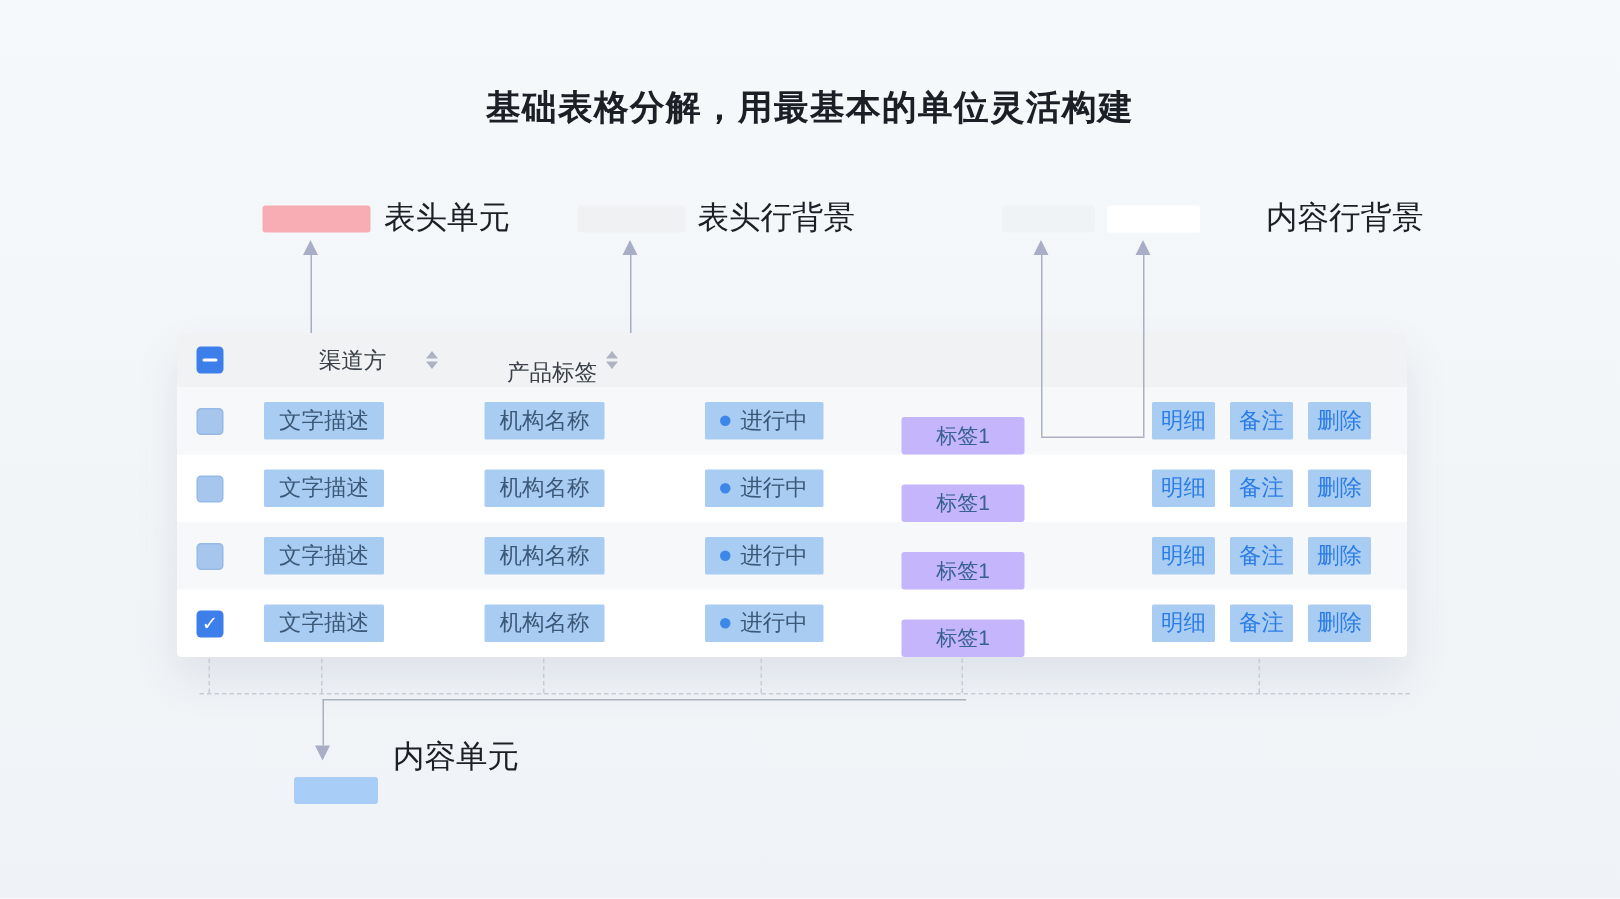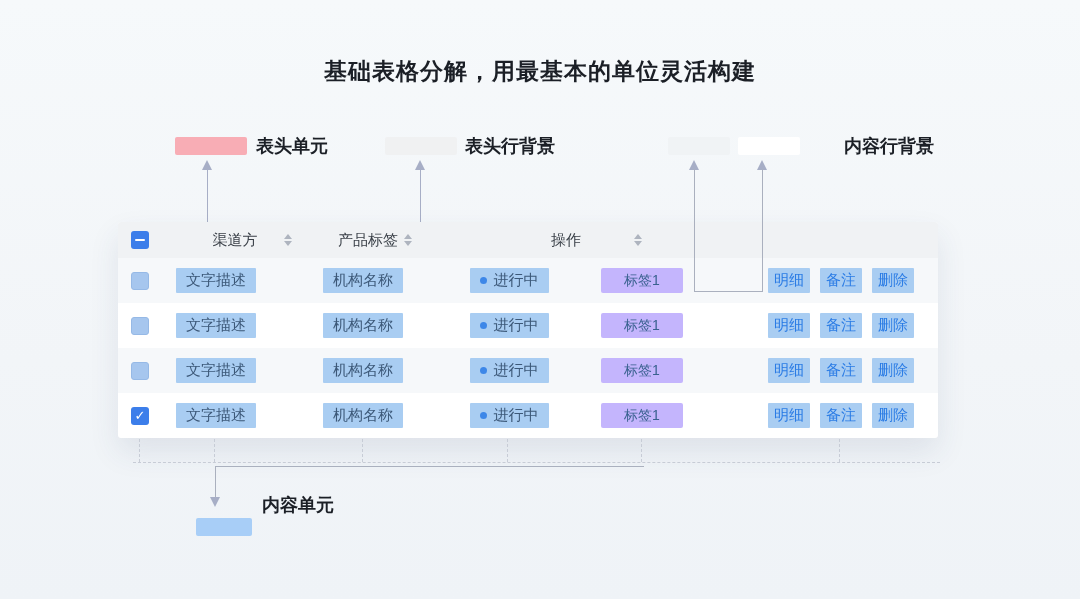--- a/index.html
+++ b/index.html
@@ -6,21 +6,21 @@
   body{font-family:"Liberation Sans","DejaVu Sans",sans-serif;}
   #canvas{position:relative;width:1080px;height:599px;overflow:hidden;
     background:linear-gradient(180deg,#F6F9FB 0%,#F2F5F8 60%,#EFF3F7 100%);}
 
   
   .page-title{position:absolute;left:0;right:0;top:56px;text-align:center;
     font-size:23px;font-weight:700;color:#1B1F26;letter-spacing:1px;}
 
   
   .swatch{position:absolute;height:18px;border-radius:2px;}
-  .legend-label{position:absolute;top:136px;font-size:18px;font-weight:700;color:#1B1F26;line-height:20px;}
+  .legend-label{position:absolute;top:136px;font-size:21px;font-weight:400;color:#1B1F26;line-height:20px;}
 
   
   .vline{position:absolute;width:1px;background:#A7AEC6;}
   .vline.faint{background:#AAB0BE;}
   .head-up{position:absolute;width:0;height:0;border-left:5px solid transparent;
     border-right:5px solid transparent;border-bottom:10px solid #A7AEC6;}
   .head-down{position:absolute;width:0;height:0;border-left:5px solid transparent;
     border-right:5px solid transparent;border-top:10px solid #A7AEC6;}
   .hline{position:absolute;height:1px;background:#AAB0BE;}
   .dash-v{position:absolute;width:0;border-left:1px dashed #C7CCD6;}
@@ -31,21 +31,21 @@
     background:#fff;border-radius:3px;box-shadow:0 14px 30px rgba(45,70,105,0.10);}
   .trow{display:flex;width:100%;}
   .thead{height:36px;background:#F0F2F4;border-radius:3px 3px 0 0;}
   .tbody-row{height:45px;}
   .tbody-row.alt{background:#F6F8FA;}
   .col{position:relative;display:flex;align-items:center;}
   .c1{width:44px;justify-content:center;}
   .c2{width:128px;padding-left:14px;box-sizing:border-box;}
   .c3{width:146px;justify-content:center;}
   .c4{width:146px;justify-content:center;}
-  .c5{width:120px;justify-content:center;}
+  .c5{width:120px;justify-content:center;align-items:flex-end;}
   .c6{width:236px;}
   .thead .c6{justify-content:center;padding-left:40px;box-sizing:border-box;}
   .tbody-row .c6{padding-left:66px;box-sizing:border-box;gap:10px;}
 
   .th-label{font-size:15px;color:#3A4048;font-weight:400;}
   .th-hl{background:#F8ADB5;padding:3px 10px;border-radius:2px;color:#4A3034;}
 
   .sort{position:absolute;right:16px;top:50%;transform:translateY(-50%);
     display:flex;flex-direction:column;gap:2px;cursor:pointer;}
   .sort i{display:block;width:0;height:0;border-left:4px solid transparent;border-right:4px solid transparent;}
@@ -111,27 +111,20 @@
             <i class="dn"></i>
           </span>
       </div>
       <div class="col c5">
         <span class="th-label">产品标签</span>
         <span class="sort">
             <i class="up"></i>
             <i class="dn"></i>
           </span>
       </div>
-      <div class="col c6">
-        <span class="th-label">操作</span>
-        <span class="sort" style="right:22px;">
-            <i class="up"></i>
-            <i class="dn"></i>
-          </span>
-      </div>
     </div>
 
     <div class="trow tbody-row alt">
       <div class="col c1">
           <span class="cb lightsel"></span>
         </div>
       <div class="col c2">
           <span class="hl">文字描述</span>
         </div>
       <div class="col c3">

